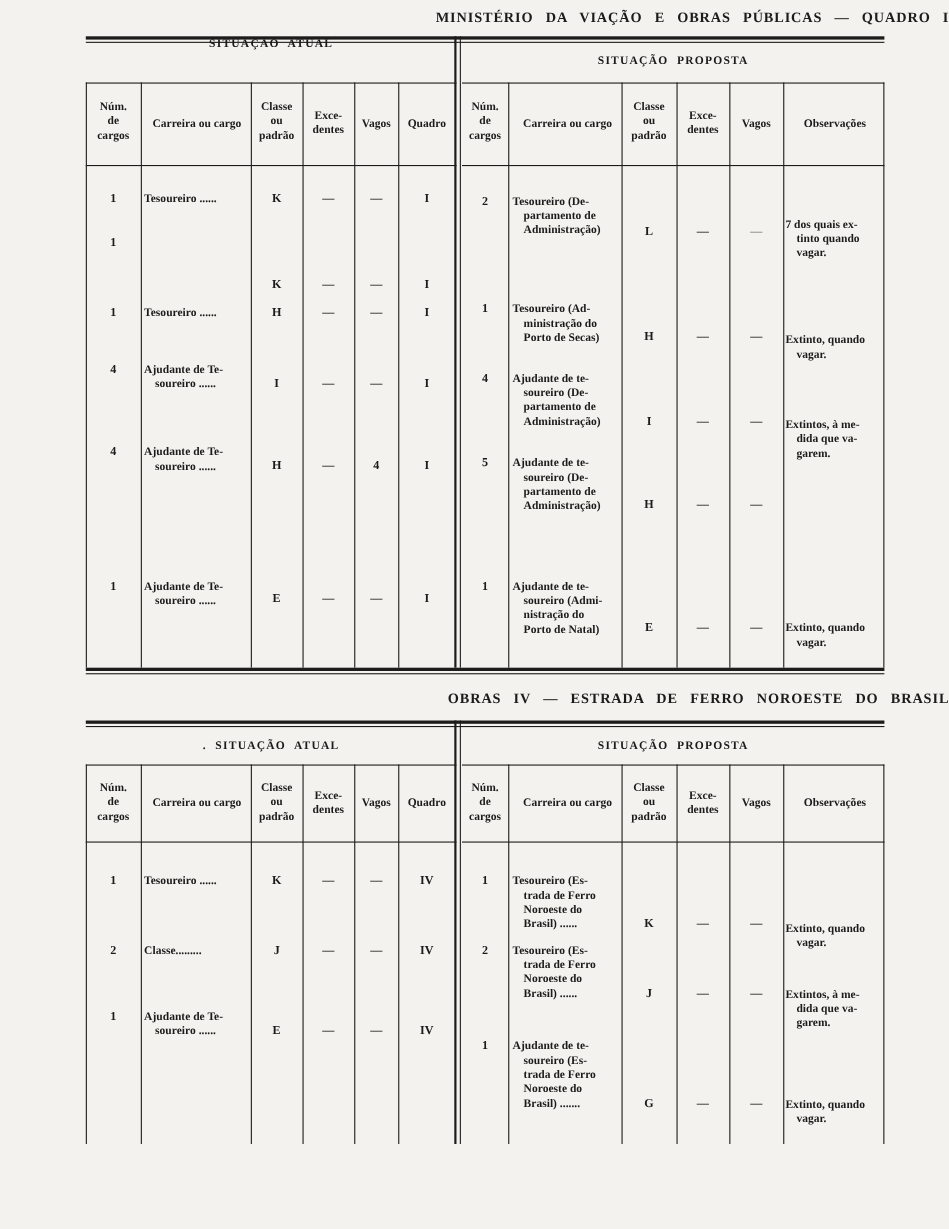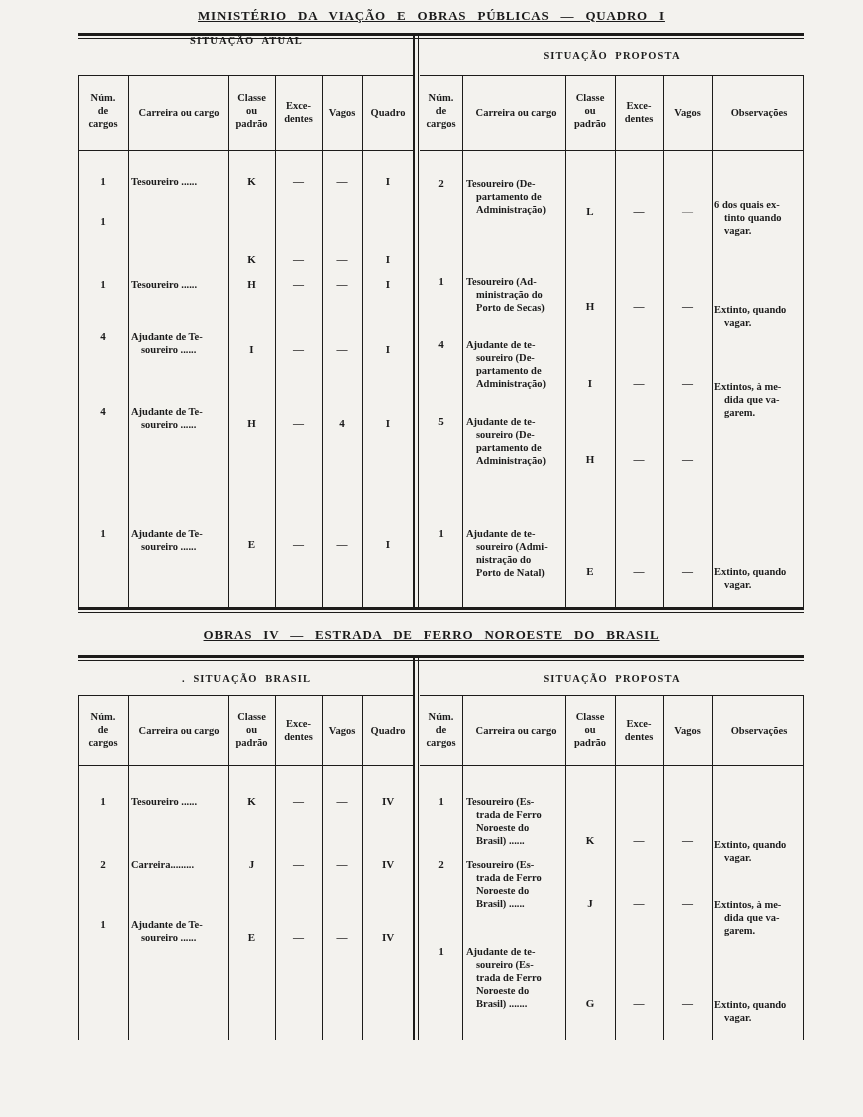--- a/index.html
+++ b/index.html
@@ -1,22 +1,22 @@
 <!DOCTYPE html>
 <html><head>
 <meta charset="utf-8">
 <style>
   html,body{margin:0;padding:0;}
   body{
     width:863px;height:1117px;position:relative;overflow:hidden;
     background:#f3f2ee;color:#1b1b1b;
     font-family:"Liberation Serif","DejaVu Serif",serif;
   }
-  .ttl{position:absolute;left:0;width:100%;text-align:center;font-weight:700;
-       font-size:13px;letter-spacing:.8px;word-spacing:7px;text-decoration:underline;}
+  .ttl{position:absolute;left:0;width:100%;text-align:right;font-weight:700;
+       font-size:13px;letter-spacing:.8px;word-spacing:7px;}
   .tbl{position:absolute;left:78px;width:726px;}
   .hl{position:absolute;background:#1d1c1a;height:1.4px;}
   .vl{position:absolute;background:#1d1c1a;width:1.4px;}
   .sec{position:absolute;text-align:center;font-weight:700;font-size:10.5px;
        letter-spacing:1.1px;word-spacing:4px;}
   .hc{position:absolute;text-align:center;font-weight:700;font-size:10.5px;
       line-height:13px;white-space:pre-line;}
   .cd{position:absolute;text-align:center;font-weight:700;font-size:11px;line-height:13px;}
   .cl{position:absolute;font-weight:700;font-size:10.5px;line-height:13px;
       white-space:pre-line;text-indent:-10px;padding-left:10px;}
@@ -129,21 +129,21 @@
   <div class="cd x-v1" style="top:505px">—</div>
   <div class="cd x-q1" style="top:505px">I</div>
 
   <div class="cd x-n2" style="top:144px">2</div>
   <div class="cl x-c2" style="top:144px">Tesoureiro (De-
 partamento de
 Administração)</div>
   <div class="cd x-k2" style="top:172px">L</div>
   <div class="cd x-e2" style="top:172px">—</div>
   <div class="cd x-v2" style="top:172px;opacity:.55">—</div>
-  <div class="cl x-o2" style="top:165px">6 dos quais ex-
+  <div class="cl x-o2" style="top:165px">7 dos quais ex-
 tinto quando
 vagar.</div>
 
   <div class="cd x-n2" style="top:242px">1</div>
   <div class="cl x-c2" style="top:242px">Tesoureiro (Ad-
 ministração do
 Porto de Secas)</div>
   <div class="cd x-k2" style="top:267px">H</div>
   <div class="cd x-e2" style="top:267px">—</div>
   <div class="cd x-v2" style="top:267px">—</div>
@@ -184,21 +184,21 @@
 
   <div class="hl" style="top:574px;left:0;width:726px;height:2.6px"></div>
   <div class="hl" style="top:578.6px;left:0;width:726px;height:1.1px"></div>
 </div>
 
 <div class="ttl" style="top:627px">OBRAS IV — ESTRADA DE FERRO NOROESTE DO BRASIL</div>
 
 <div class="tbl" style="top:655px;height:390px">
   <div class="hl" style="top:0;left:0;width:726px;height:2.6px"></div>
   <div class="hl" style="top:4.6px;left:0;width:726px;height:1.1px"></div>
-  <div class="sec" style="top:18px;left:0;width:337px">. SITUAÇÃO BRASIL</div>
+  <div class="sec" style="top:18px;left:0;width:337px">. SITUAÇÃO ATUAL</div>
   <div class="sec" style="top:18px;left:342px;width:384px">SITUAÇÃO PROPOSTA</div>
   <div class="hl" style="top:40px;left:0;width:337px"></div>
   <div class="hl" style="top:40px;left:342px;width:384px"></div>
   <div class="vl" style="left:335px;top:0;height:385px;width:2px"></div>
   <div class="vl" style="left:339.6px;top:0;height:385px"></div>
   <div class="vl" style="left:0;top:40px;height:345px"></div>
   <div class="vl" style="left:50px;top:40px;height:345px"></div>
   <div class="vl" style="left:150px;top:40px;height:345px"></div>
   <div class="vl" style="left:197px;top:40px;height:345px"></div>
   <div class="vl" style="left:244px;top:40px;height:345px"></div>
@@ -236,21 +236,21 @@
   <div class="hl" style="top:110px;left:342px;width:384px"></div>
 
   <div class="cd x-n1" style="top:140px">1</div>
   <div class="cl x-c1" style="top:140px">Tesoureiro ......</div>
   <div class="cd x-k1" style="top:140px">K</div>
   <div class="cd x-e1" style="top:140px">—</div>
   <div class="cd x-v1" style="top:140px">—</div>
   <div class="cd x-q1" style="top:140px">IV</div>
 
   <div class="cd x-n1" style="top:203px">2</div>
-  <div class="cl x-c1" style="top:203px">Carreira.........</div>
+  <div class="cl x-c1" style="top:203px">Classe.........</div>
   <div class="cd x-k1" style="top:203px">J</div>
   <div class="cd x-e1" style="top:203px">—</div>
   <div class="cd x-v1" style="top:203px">—</div>
   <div class="cd x-q1" style="top:203px">IV</div>
 
   <div class="cd x-n1" style="top:263px">1</div>
   <div class="cl x-c1" style="top:263px">Ajudante de Te-
 soureiro ......</div>
   <div class="cd x-k1" style="top:276px">E</div>
   <div class="cd x-e1" style="top:276px">—</div>

